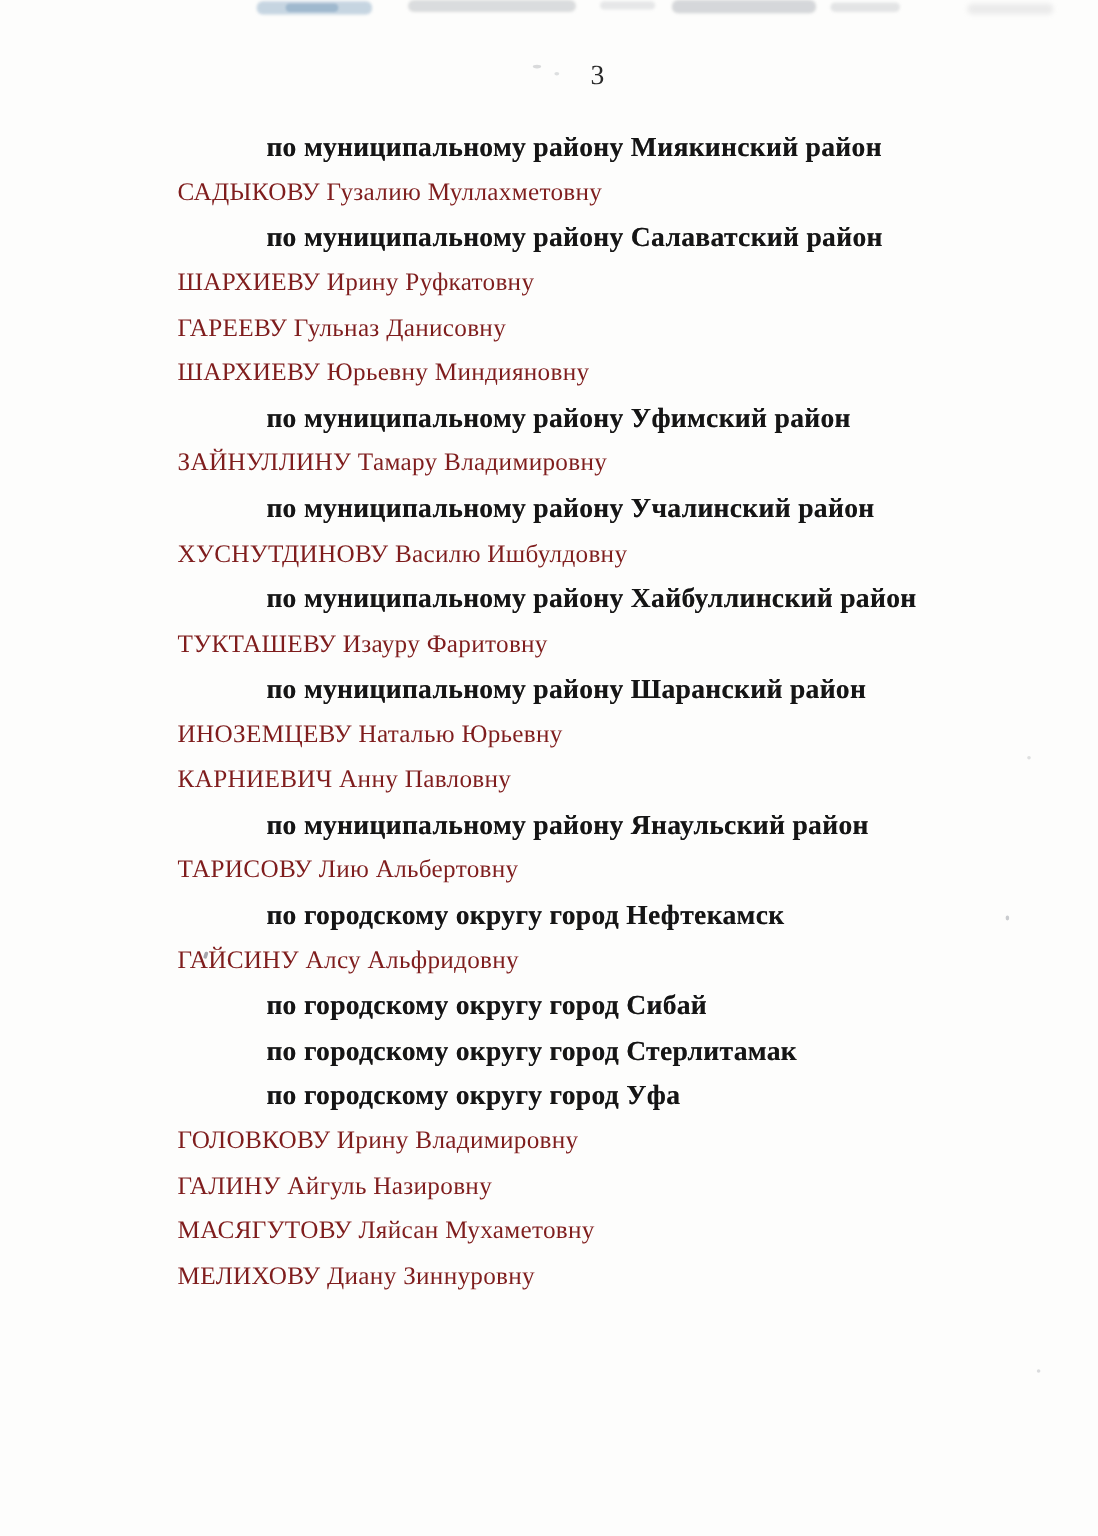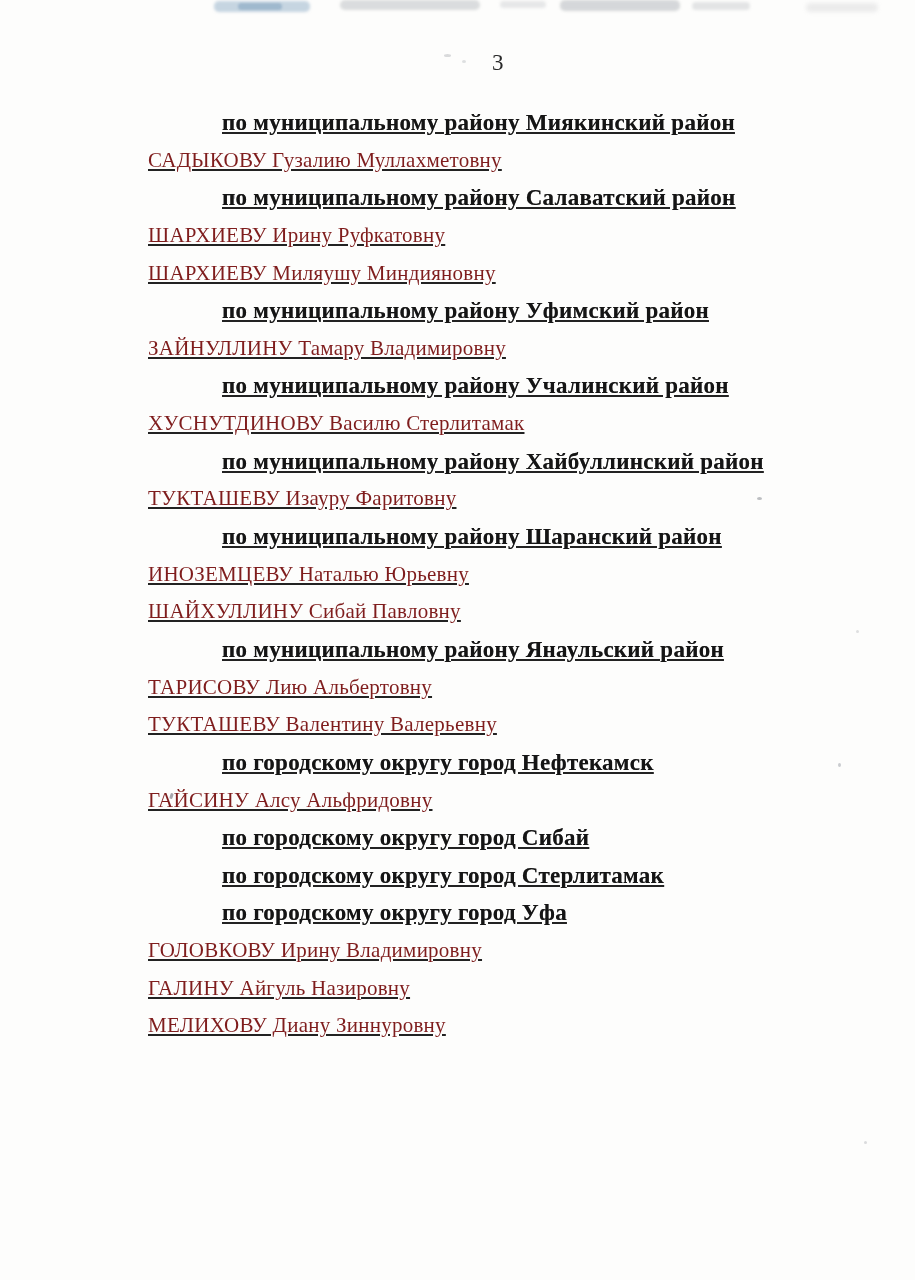--- a/index.html
+++ b/index.html
@@ -13,21 +13,21 @@
     margin:0 auto;
   }
   .page-number{
     position:absolute;
     top:51px;left:492px;
     font-size:23px;line-height:1;
     color:#2a2a2a;
   }
   .content{
     position:absolute;
-    top:104px;left:148px;right:40px;text-decoration:underline;
+    top:104px;left:148px;right:40px;
   }
   .line{
     height:37.65px;line-height:37.65px;
     font-size:21px;
     white-space:nowrap;
     letter-spacing:0.25px;
     color:#7f1d1d;
   }
   .line.header{
     padding-left:74px;
@@ -77,35 +77,36 @@
   <div class="speck s7"></div>
   <div class="speck s8"></div>
 
   <div class="page-number">3</div>
 
   <div class="content" id="lines-container">
       <div class="line header">по муниципальному району Миякинский район</div>
       <div class="line name">САДЫКОВУ Гузалию Муллахметовну</div>
       <div class="line header">по муниципальному району Салаватский район</div>
       <div class="line name">ШАРХИЕВУ Ирину Руфкатовну</div>
-      <div class="line name">ШАРХИЕВУ Миляушу Миндияновну</div>
+      <div class="line name">ГАРЕЕВУ Гульназ Данисовну</div>
+      <div class="line name">ШАРХИЕВУ Юрьевну Миндияновну</div>
       <div class="line header">по муниципальному району Уфимский район</div>
       <div class="line name">ЗАЙНУЛЛИНУ Тамару Владимировну</div>
       <div class="line header">по муниципальному району Учалинский район</div>
-      <div class="line name">ХУСНУТДИНОВУ Василю Стерлитамак</div>
+      <div class="line name">ХУСНУТДИНОВУ Василю Ишбулдовну</div>
       <div class="line header">по муниципальному району Хайбуллинский район</div>
       <div class="line name">ТУКТАШЕВУ Изауру Фаритовну</div>
       <div class="line header">по муниципальному району Шаранский район</div>
       <div class="line name">ИНОЗЕМЦЕВУ Наталью Юрьевну</div>
-      <div class="line name">ШАЙХУЛЛИНУ Сибай Павловну</div>
+      <div class="line name">КАРНИЕВИЧ Анну Павловну</div>
       <div class="line header">по муниципальному району Янаульский район</div>
       <div class="line name">ТАРИСОВУ Лию Альбертовну</div>
-      <div class="line name">ТУКТАШЕВУ Валентину Валерьевну</div>
       <div class="line header">по городскому округу город Нефтекамск</div>
       <div class="line name">ГАЙСИНУ Алсу Альфридовну</div>
       <div class="line header">по городскому округу город Сибай</div>
       <div class="line header">по городскому округу город Стерлитамак</div>
       <div class="line header">по городскому округу город Уфа</div>
       <div class="line name">ГОЛОВКОВУ Ирину Владимировну</div>
       <div class="line name">ГАЛИНУ Айгуль Назировну</div>
+      <div class="line name">МАСЯГУТОВУ Ляйсан Мухаметовну</div>
       <div class="line name">МЕЛИХОВУ Диану Зиннуровну</div>
     </div>
 </div>
 
 </body></html>

